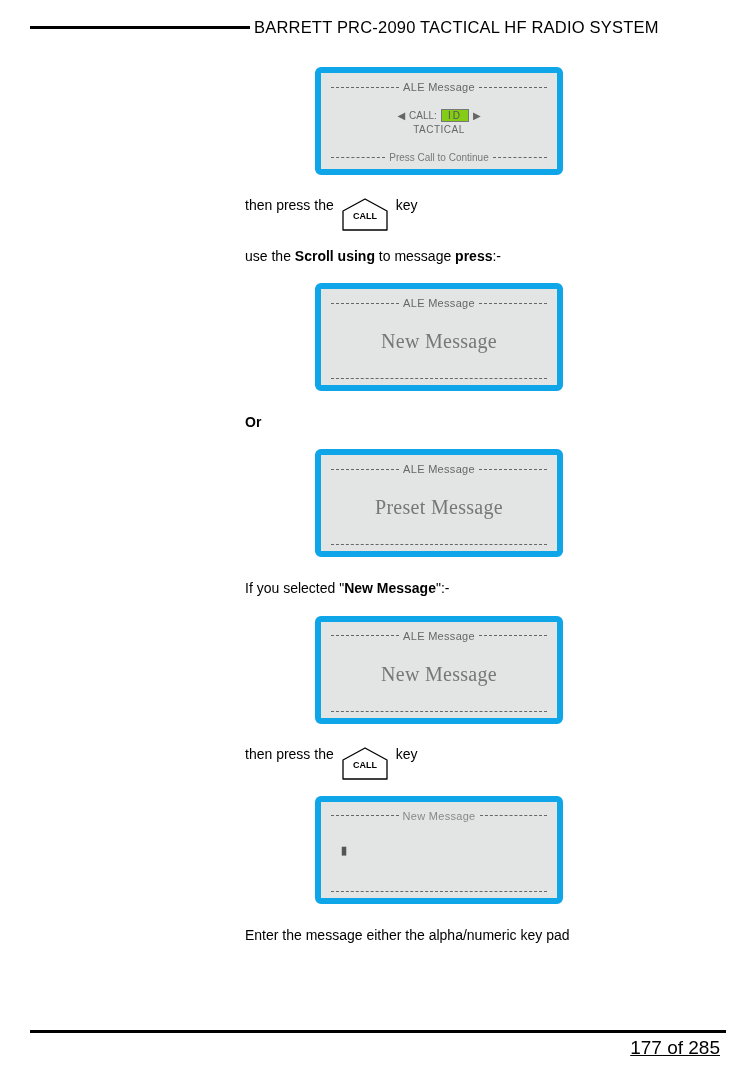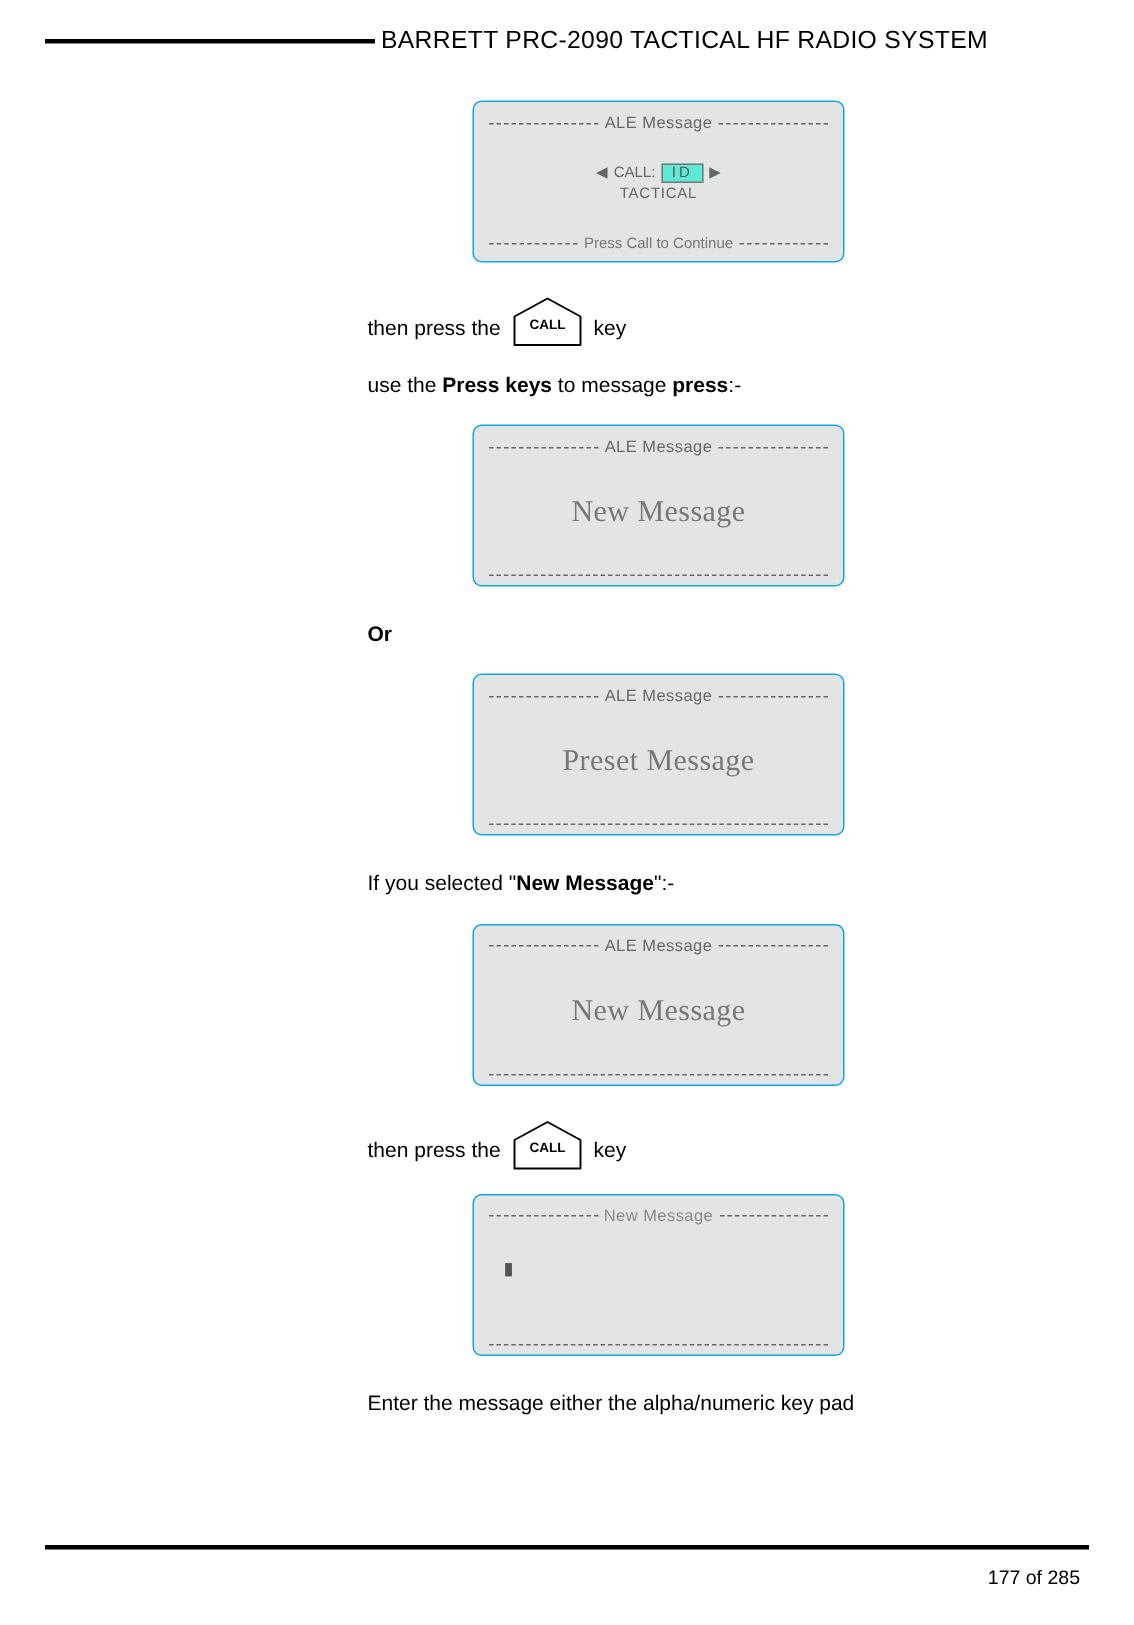--- a/index.html
+++ b/index.html
@@ -33,21 +33,21 @@
     white-space: nowrap;
     padding-left: 4px;
   }
   .content {
     margin-left: 215px;
     width: 460px;
   }
   .lcd {
     width: 248px;
     height: 108px;
-    border: 1px solid #0ea5e9;
+    border: 6px solid #0ea5e9;
     border-radius: 6px;
     background: #e3e5e4;
     margin: 6px 0 22px 70px;
     padding: 8px 10px 6px 10px;
     position: relative;
     display: flex;
     flex-direction: column;
   }
   .lcd-title-row {
     display: flex;
@@ -84,21 +84,21 @@
   .lcd-from-arrow {
     font-size: 10px;
     color: #666;
   }
   .lcd-from-box {
     border: 1px solid #777;
     padding: 0 6px;
     font-size: 10px;
     letter-spacing: 2px;
     color: #555;
-    background: #5eead4;
+    background: #84cc16;
   }
   .lcd-fieldbase {
     font-size: 10px;
     color: #666;
     letter-spacing: 0.5px;
   }
   .lcd-big {
     font-family: Georgia, 'Times New Roman', serif;
     font-size: 20px;
     color: #777;
@@ -127,21 +127,21 @@
     left: 20px;
     font-size: 11px;
     color: #555;
     font-weight: bold;
   }
   .para {
     font-size: 14px;
     line-height: 1.25;
     margin: 0 0 20px 0;
     display: flex;
-    align-items: flex-end;
+    align-items: flex-start;
     flex-wrap: wrap;
     gap: 2px;
   }
   .para-block {
     font-size: 14px;
     line-height: 1.3;
     margin: 0 0 18px 0;
   }
   .bold { font-weight: bold; }
   .call-key {
@@ -155,21 +155,22 @@
     left: 30px;
     right: 30px;
     bottom: 50px;
     height: 3px;
     background: #000;
   }
   .page-num {
     position: absolute;
     right: 36px;
     bottom: 24px;
-    font-size: 13px;
+    font-size: 19px;
+    text-decoration: underline;
   }
   .lcd.msgbox .lcd-body { justify-content: flex-start; padding-top: 4px;}
   .lcd-newmsg-title {
     font-size: 11px;
     color: #888;
   }
 </style>
 </head>
 <body>
 
@@ -209,21 +210,21 @@
       <span class="call-key">
         <svg width="52" height="34" viewBox="0 0 52 34">
           <path d="M4 33 L4 14 L26 2 L48 14 L48 33 Z" fill="#fff" stroke="#000" stroke-width="1.3" stroke-linejoin="round"></path>
           <text x="26" y="22" text-anchor="middle" font-family="Arial" font-size="9" font-weight="bold" fill="#000">CALL</text>
         </svg>
       </span>
       <span>key</span>
     </div>
 
     <div class="para-block">
-      <span>use the </span><span class="bold">Press keys</span><span> to message </span><span class="bold">press</span><span>:-</span>
+      <span>use the </span><span class="bold">Scroll using</span><span> to message </span><span class="bold">press</span><span>:-</span>
     </div>
 
     <div class="lcd">
       <div class="lcd-title-row">
         <div class="dash"></div>
         <div class="lcd-title">ALE Message</div>
         <div class="dash"></div>
       </div>
       <div class="lcd-body">
         <div class="lcd-big">New Message</div>

